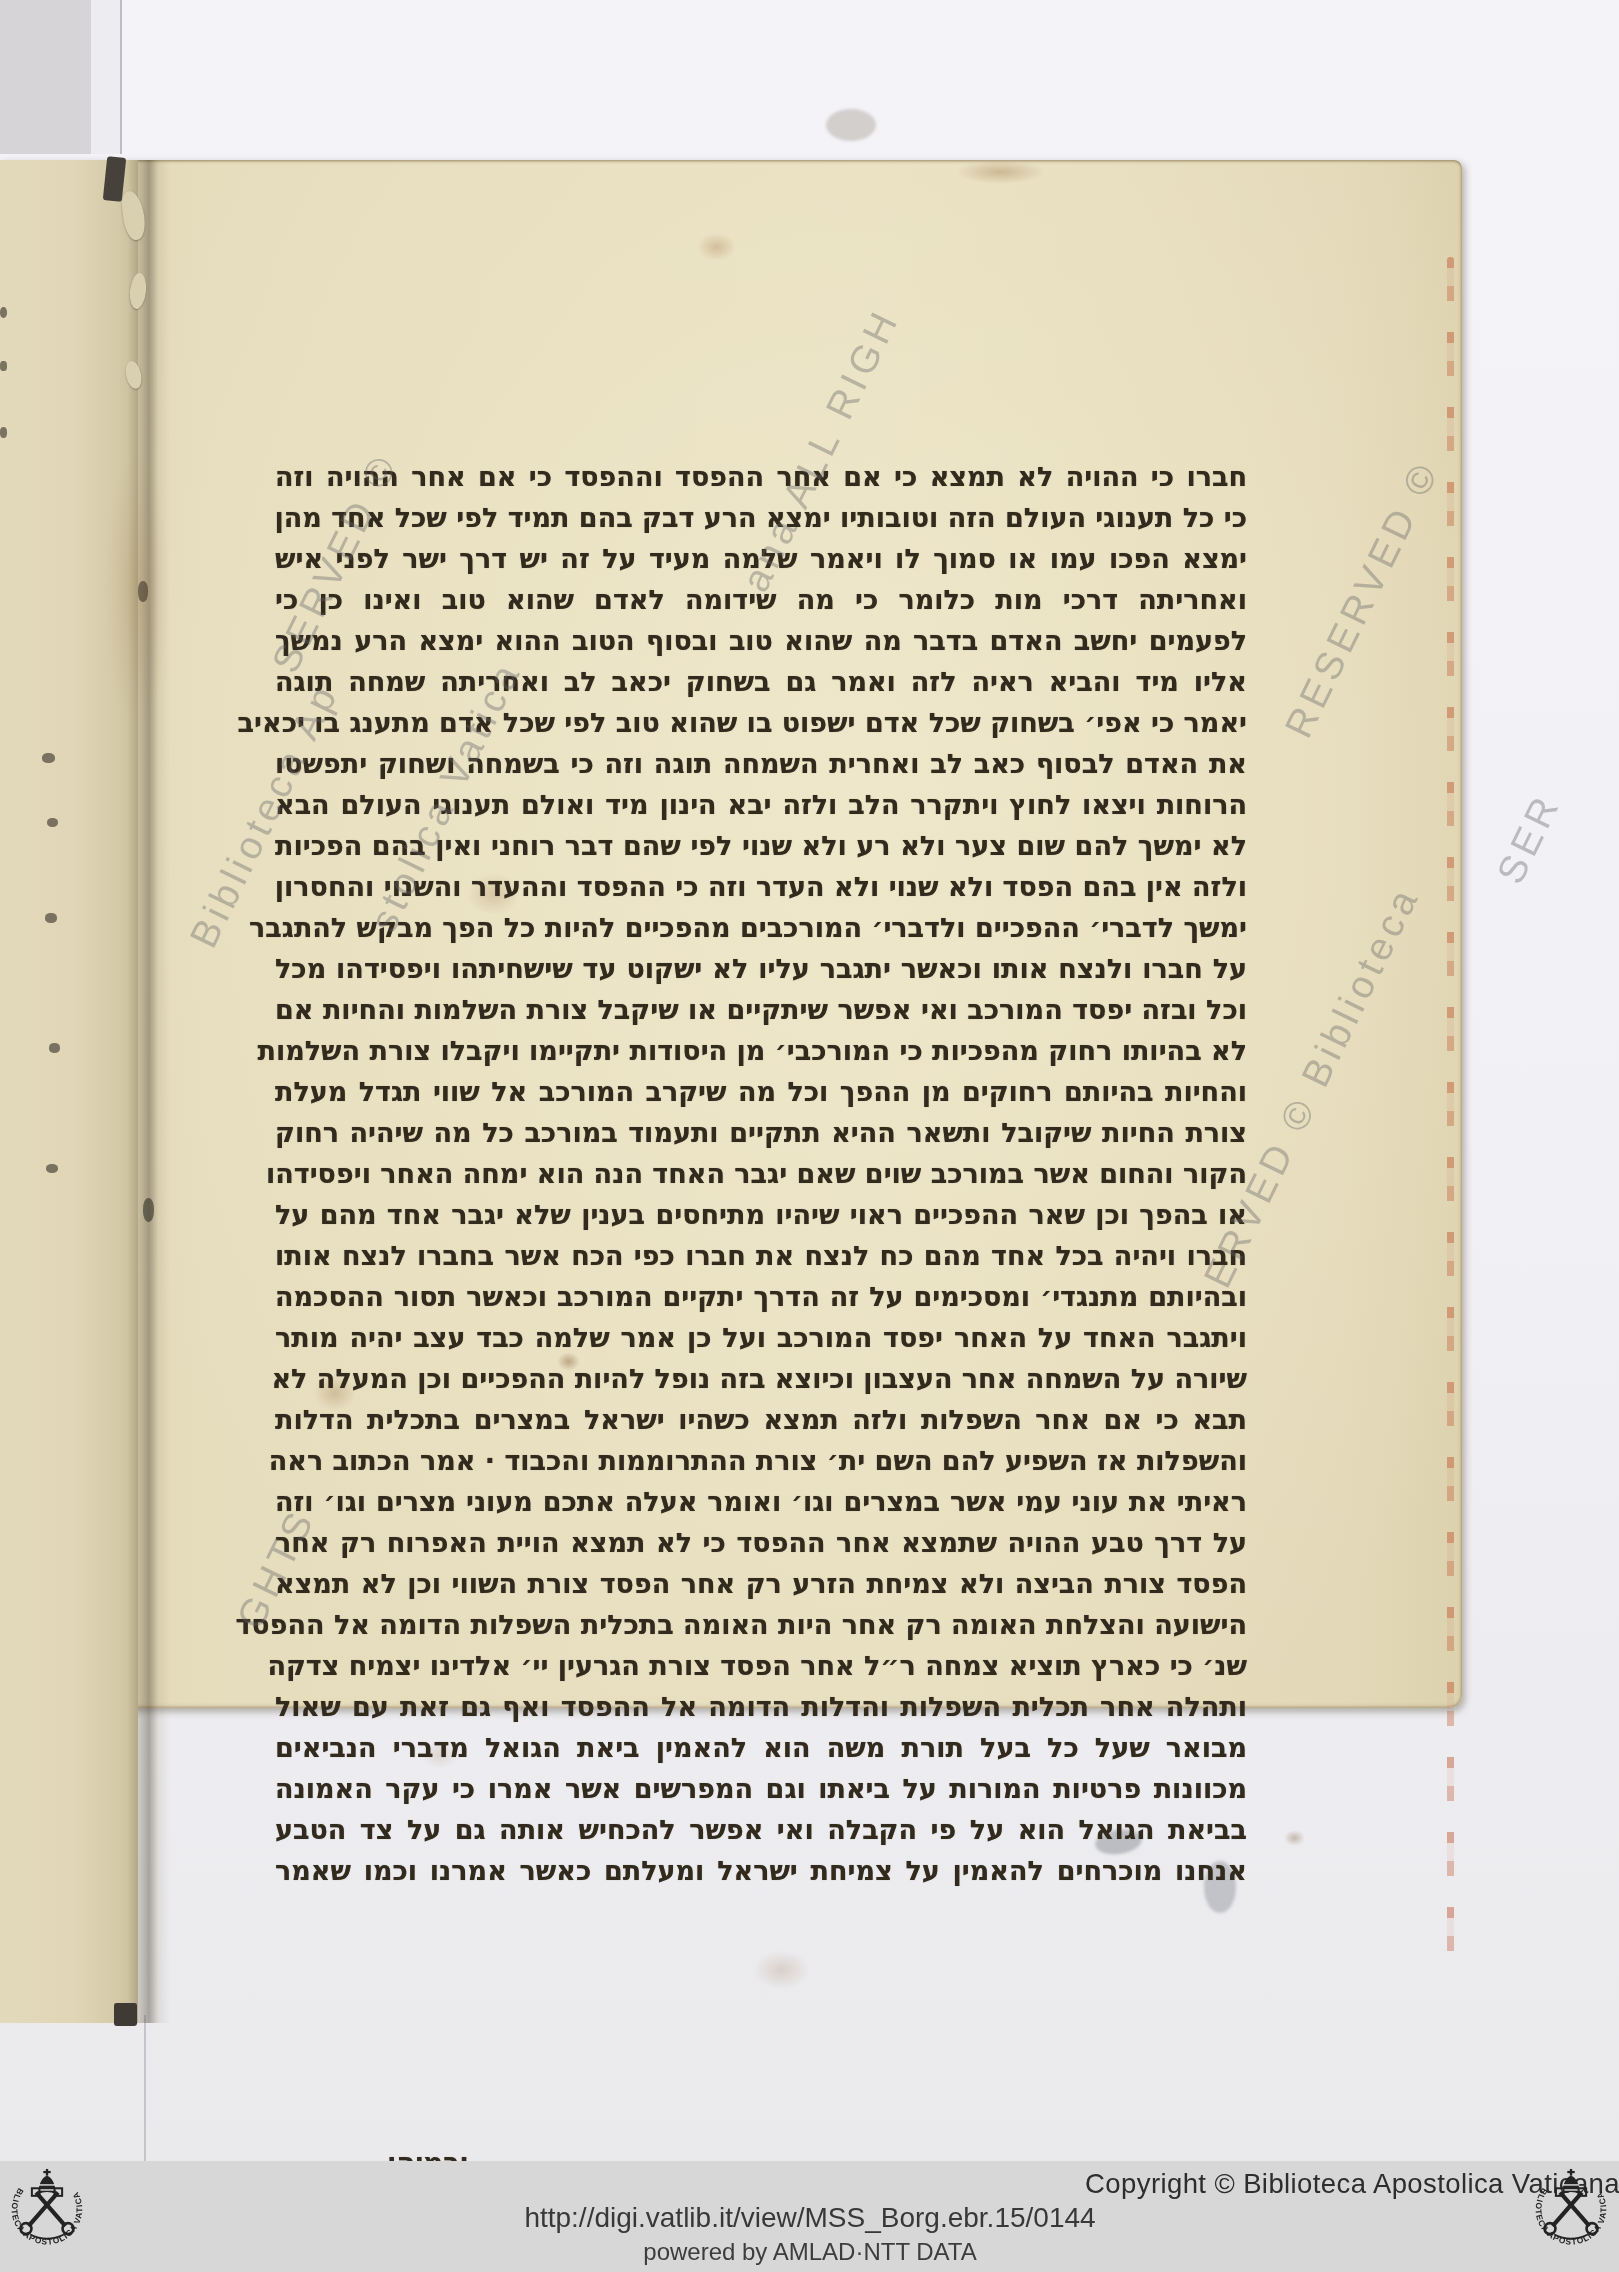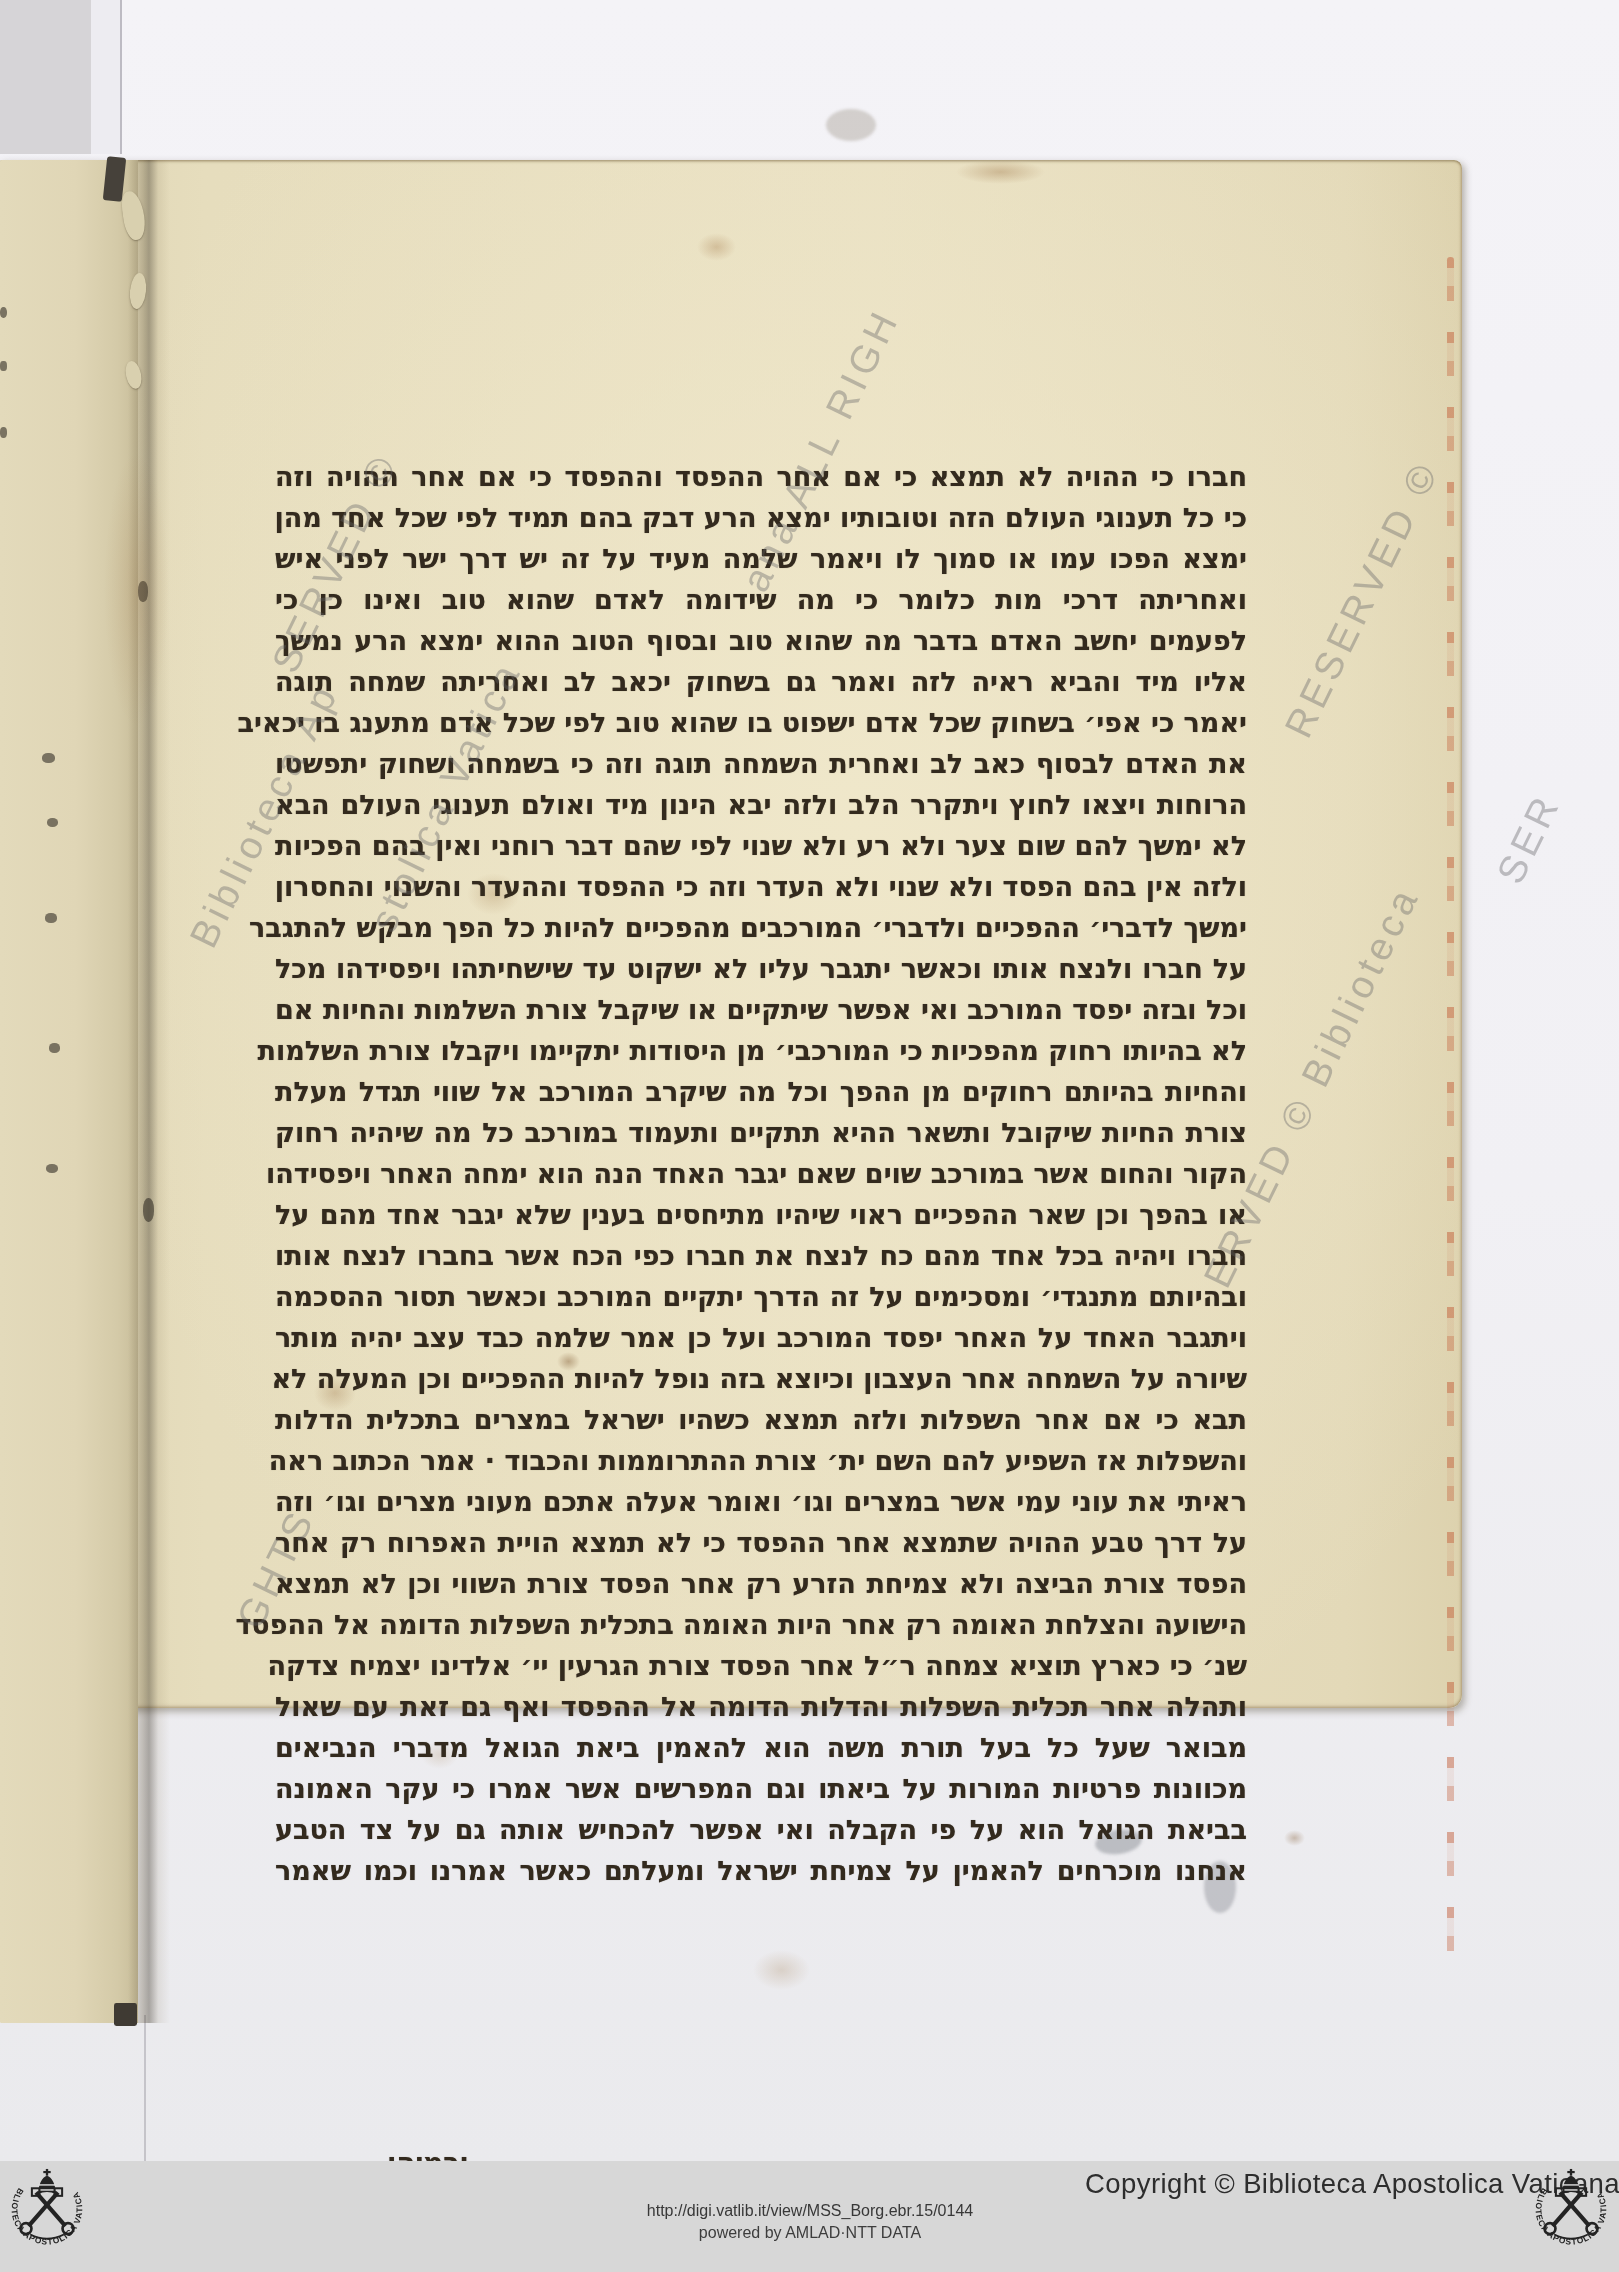--- a/index.html
+++ b/index.html
@@ -53,22 +53,22 @@
 
   
   .stain{position:absolute;border-radius:50%;pointer-events:none;}
   .smudge{position:absolute;border-radius:50%;filter:blur(1.6px);pointer-events:none;}
   .ink-bit{position:absolute;background:rgba(52,46,38,.6);border-radius:45%;filter:blur(0.3px);}
 
   
   .footer{position:absolute;left:0;top:2161px;width:1620px;height:112px;background:#d7d7d7;}
   .footer-text{position:absolute;left:0;top:6.5px;width:1620px;text-align:center;color:#2d2d2d;}
   .f-line1{font-size:27.5px;font-weight:400;letter-spacing:0.4px;text-align:right;}
-  .f-line2{font-size:16px;margin-top:2.4px;color:#383838;}
-  .f-line3{font-size:16px;margin-top:4px;color:#3d3d3d;}
+  .f-line2{font-size:28px;margin-top:2.4px;color:#383838;}
+  .f-line3{font-size:24px;margin-top:4px;color:#3d3d3d;}
   .emblem{position:absolute;top:2164px;width:84px;height:104px;}
   .emblem.left{left:4.9px;}  .emblem.right{left:1529px;}
 </style>
 </head>
 <body>
 
 <div id="stage">
 
   <div class="backing"></div>
   <div class="gray-corner"></div>

